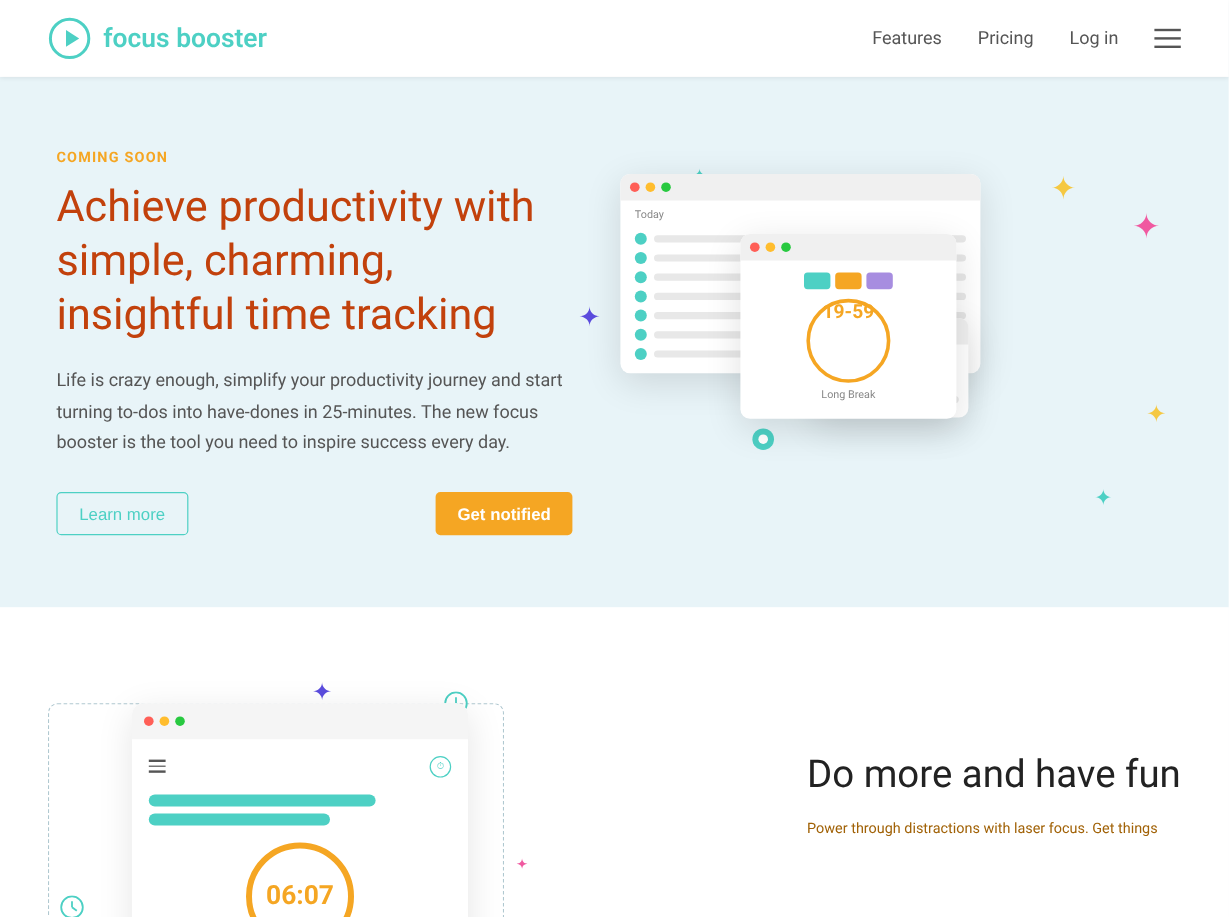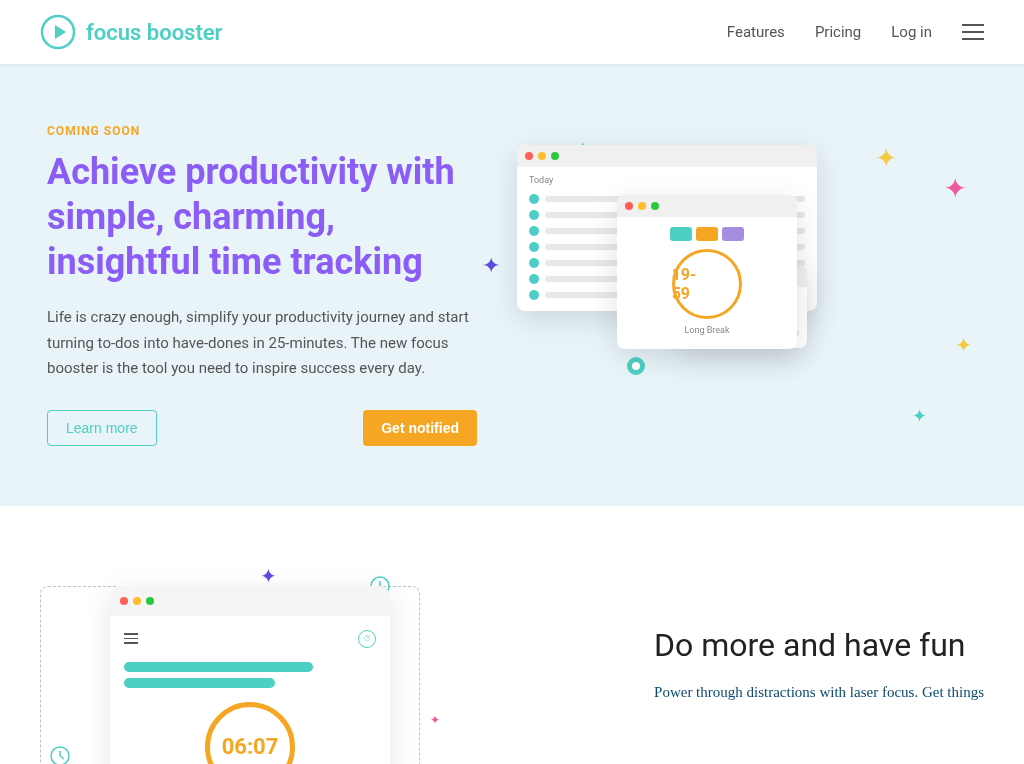--- a/index.html
+++ b/index.html
@@ -83,22 +83,22 @@
     .coming-soon {
       font-size: 12px;
       font-weight: 700;
       color: #f5a623;
       letter-spacing: 1px;
       text-transform: uppercase;
       margin-bottom: 12px;
     }
     .hero-title {
       font-size: 36px;
-      font-weight: 700;
-      color: #8b5cf6;
+      font-weight: 400;
+      color: #c2410c;
       line-height: 1.25;
       margin-bottom: 20px;
     }
     .hero-desc {
       font-size: 15px;
       color: #555;
       line-height: 1.7;
       margin-bottom: 28px;
     }
     .hero-buttons {
@@ -204,21 +204,21 @@
       flex-direction: column;
       align-items: center;
       padding: 10px;
     }
     .timer-circle {
       width: 70px;
       height: 70px;
       border-radius: 50%;
       border: 3px solid #f5a623;
       display: flex;
-      flex-direction: row;
+      flex-direction: column;
       align-items: center;
       justify-content: center;
       margin-bottom: 6px;
       gap: 46px;
     }
     .timer-time {
       font-size: 16px;
       font-weight: 700;
       color: #f5a623;
     }
@@ -287,24 +287,23 @@
       max-width: 460px;
       padding-top: 60px;
     }
     .section2-title {
       font-size: 32px;
       font-weight: 400;
       color: #222;
       margin-bottom: 16px;
     }
     .section2-desc {
-      font-size: 15px;
-      color: #0c4a6e;
+      font-size: 12px;
+      color: #a16207;
       line-height: 1.7;
-      font-family: Liberation Serif, serif;
     }
 
     
     .mock-app2 {
       background: #fff;
       border-radius: 10px;
       box-shadow: 0 8px 30px rgba(0,0,0,0.1);
       width: 280px;
       margin: 20px auto 0;
       position: relative;

